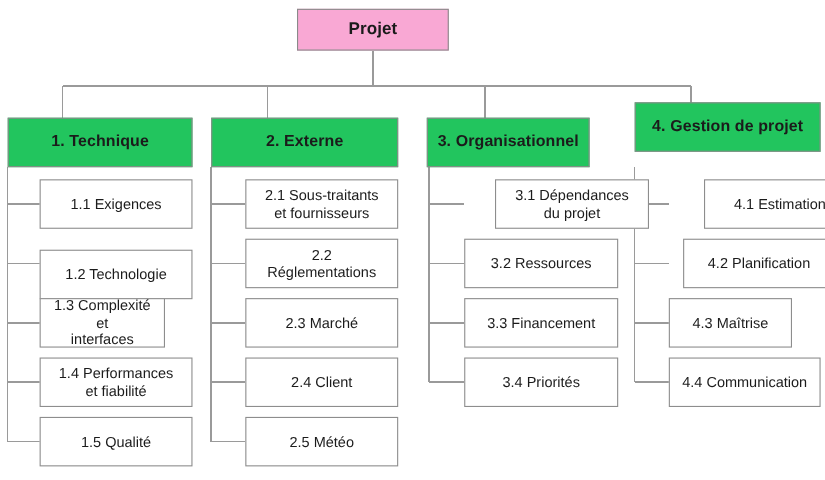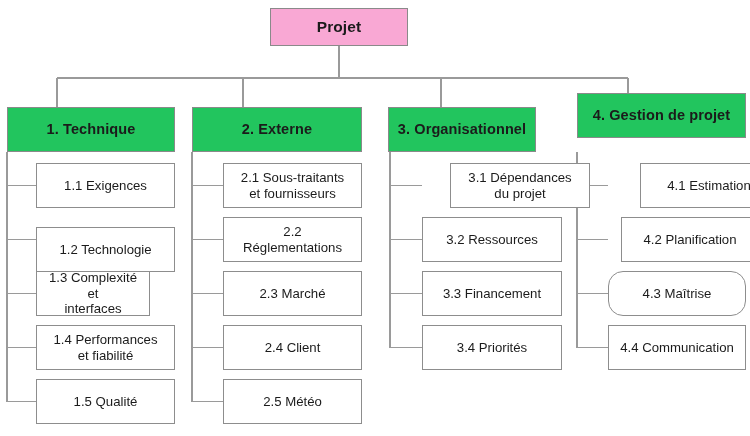--- a/index.html
+++ b/index.html
@@ -178,21 +178,21 @@
       </div>
       <div class="node category" style="left: 577px; top: 93px; width: 169px; height: 45px;">
         <span class="label">4. Gestion de projet</span>
       </div>
       <div class="node leaf" style="left: 640px; top: 163px; width: 138px; height: 45px;">
         <span class="label">4.1 Estimation</span>
       </div>
       <div class="node leaf" style="left: 608px; top: 217px; width: 138px; height: 45px; margin-left: 13px;">
         <span class="label">4.2 Planification</span>
       </div>
-      <div class="node leaf" style="left: 608px; top: 271px; width: 138px; height: 45px; border-radius: 15px;">
+      <div class="node leaf" style="left: 608px; top: 271px; width: 112px; height: 45px;">
         <span class="label">4.3 Maîtrise</span>
       </div>
       <div class="node leaf" style="left: 608px; top: 325px; width: 138px; height: 45px;">
         <span class="label">4.4 Communication</span>
       </div>
     </div>
 
 </div>
 
 </body></html>

